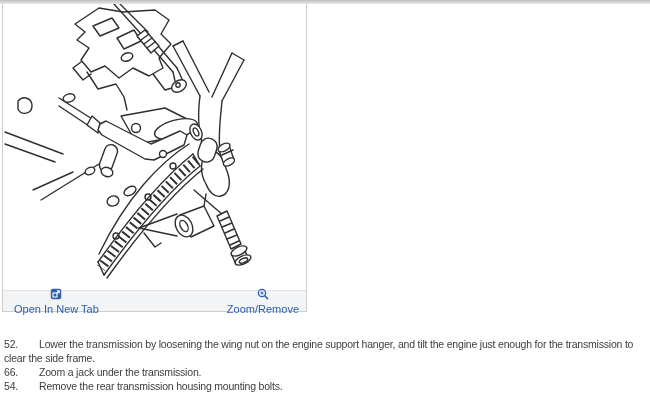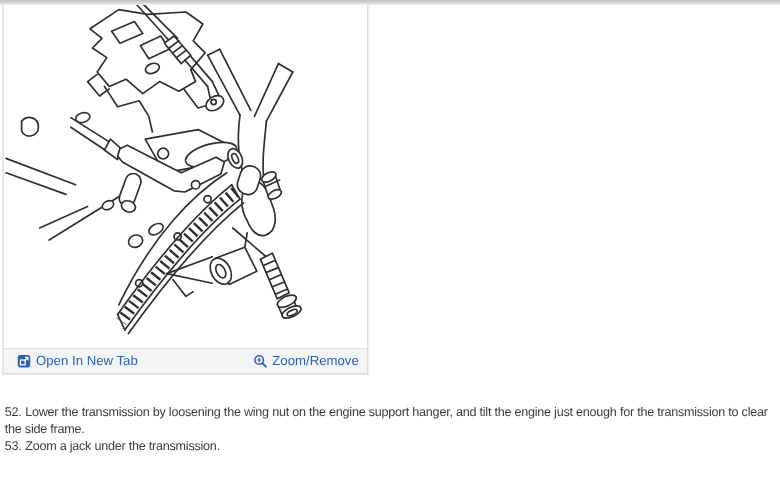--- a/index.html
+++ b/index.html
@@ -27,29 +27,29 @@
   }
   .figure-image-area{flex:1;overflow:hidden;background:#fff;}
   .figure-image-area svg{display:block;}
   .figure-toolbar{
     height:21px;background:var(--toolbar-bg);border-top:1px solid #e2e2e2;
     display:flex;align-items:center;justify-content:space-between;
     padding:0 7px 0 11px;font-size:11px;
   }
   .figure-toolbar a{
     color:var(--link-blue);text-decoration:none;display:inline-flex;
-    align-items:center;gap:4px;line-height:1;cursor:pointer;
+    align-items:center;gap:4px;line-height:1;cursor:pointer;flex-direction:column;
   }
   .tb-icon{display:inline-block;flex:0 0 auto;}
   .steps{
     position:absolute;left:4px;top:337px;width:644px;
     color:var(--body-text);font-size:10.5px;letter-spacing:-0.2px;
     line-height:14px;
   }
-  .step-number{margin-right:3px;}
+  .step-number{margin-right:21px;}
   .diagram{stroke:var(--diagram-stroke);}
 </style>
 </head>
 <body>
 
 <div class="top-strip"></div>
 
 <div class="figure-panel">
   <div class="figure-image-area">
 
@@ -178,15 +178,18 @@
       <span>Zoom/Remove</span>
     </a>
   </div>
 </div>
 
 <div class="steps">
   <div class="step">
     <span class="step-number">52.</span><span class="step-text">Lower the transmission by loosening the wing nut on the engine support hanger, and tilt the engine just enough for the transmission to clear the side frame.</span>
   </div>
   <div class="step">
-    <span class="step-number">53.</span><span class="step-text">Zoom a jack under the transmission.</span>
+    <span class="step-number">66.</span><span class="step-text">Zoom a jack under the transmission.</span>
+  </div>
+  <div class="step">
+    <span class="step-number">54.</span><span class="step-text">Remove the rear transmission housing mounting bolts.</span>
   </div>
 </div>
 
 </body></html>

